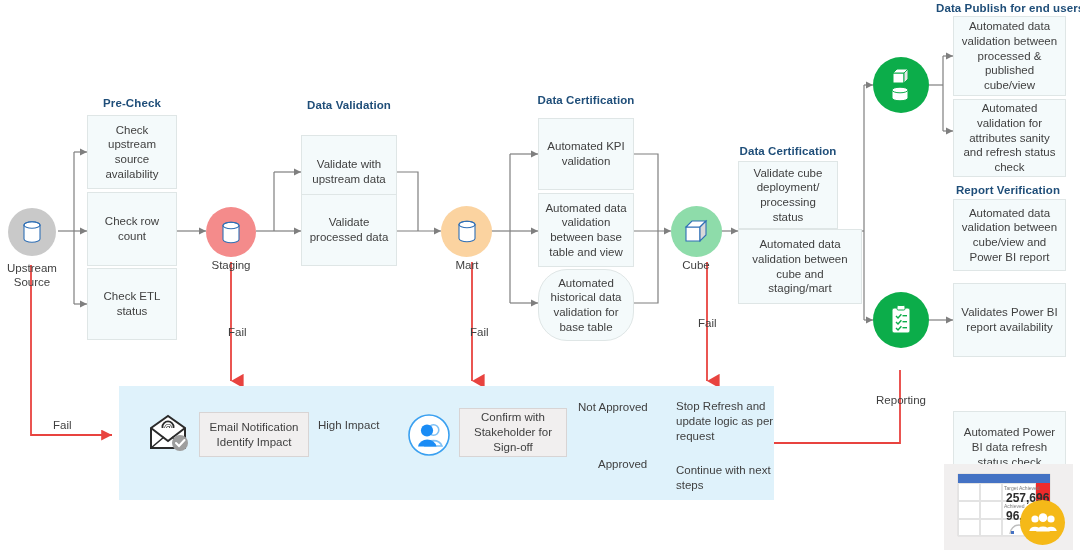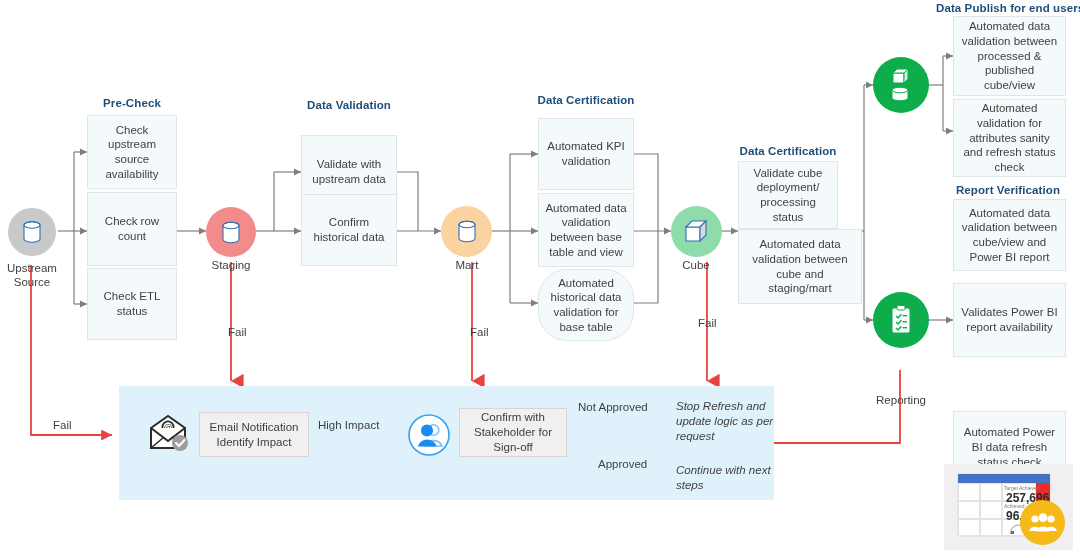--- a/index.html
+++ b/index.html
@@ -29,21 +29,21 @@
   }
   .node{position:absolute;border-radius:50%;display:flex;align-items:center;justify-content:center;}
   .node-label{
     position:absolute;font-size:11.5px;color:#3f3f3f;text-align:center;
     line-height:1.25;white-space:pre-line;width:110px;
   }
   .edge-label{
     position:absolute;font-size:11.5px;color:#3f3f3f;white-space:nowrap;text-align:center;
   }
   .freetext{
-    position:absolute;font-size:11.5px;color:#3f3f3f;line-height:1.3;text-align:left;font-style:italic;
+    position:absolute;font-size:11.5px;color:#3f3f3f;line-height:1.3;text-align:left;
   }
   .panel{
     position:absolute;background:#dff2fb;border:none;
   }
   .thumbwrap{position:absolute;background:#f1efef;}
   .dash{position:absolute;background:#ffffff;box-shadow:0 0 1px rgba(0,0,0,.25);}
   .dash-hdr{position:absolute;left:0;top:0;right:0;height:9px;background:#4472c4;}
   .dash-cell{position:absolute;border:.5px solid #e3e3e3;box-sizing:border-box;}
   .minitext{position:absolute;font-size:5px;color:#7a7a7a;}
   .bignum{position:absolute;font-size:12px;color:#2d2d2d;font-weight:bold;}
@@ -202,21 +202,21 @@
       <rect x="15.5" y="23" width="4.5" height="1.4" fill="#0cad4a"></rect>
     </svg>
   </div>
   <div class="node-label" style="left:846px;top:349px;margin-top:44px;">Reporting</div>
 
   <div class="pbox" style="left:87px;top:115px;width:90px;height:74px;">Check upstream source availability</div>
   <div class="pbox" style="left:87px;top:192px;width:90px;height:74px;">Check row count</div>
   <div class="pbox" style="left:87px;top:268px;width:90px;height:72px;">Check ETL status</div>
 
   <div class="pbox" style="left:301px;top:135px;width:96px;height:74px;">Validate with upstream data</div>
-  <div class="pbox" style="left:301px;top:194px;width:96px;height:72px;">Confirm historical data</div>
+  <div class="pbox" style="left:301px;top:194px;width:96px;height:72px;">Validate processed data</div>
 
   <div class="pbox" style="left:538px;top:193px;width:96px;height:74px;">Automated data validation between base table and view</div>
   <div class="pbox" style="left:538px;top:118px;width:96px;height:72px;">Automated KPI validation</div>
   <div class="pbox" style="left:538px;top:269px;width:96px;height:72px;border-radius:29px;">Automated historical data validation for base table</div>
 
   <div class="pbox" style="left:738px;top:161px;width:100px;height:68px;">Validate cube deployment/ processing status</div>
   <div class="pbox" style="left:738px;top:229px;width:124px;height:75px;">Automated data validation between cube and staging/mart</div>
 
   <div class="pbox" style="left:953px;top:16px;width:113px;height:80px;">Automated data validation between processed &amp; published cube/view</div>
   <div class="pbox" style="left:953px;top:99px;width:113px;height:78px;">Automated validation for attributes sanity and refresh status check</div>

